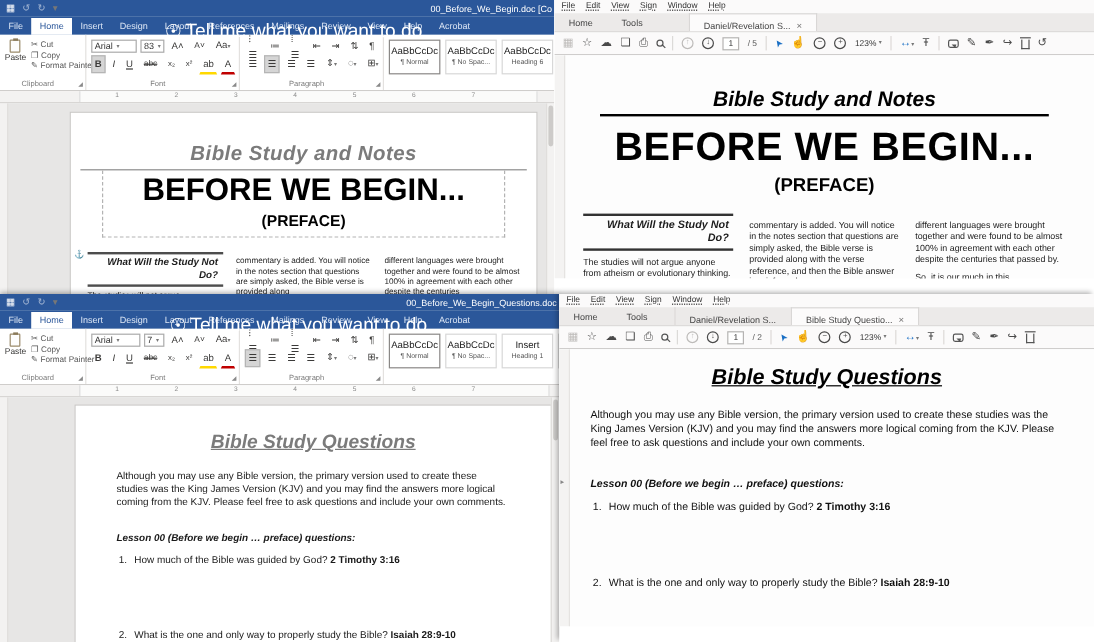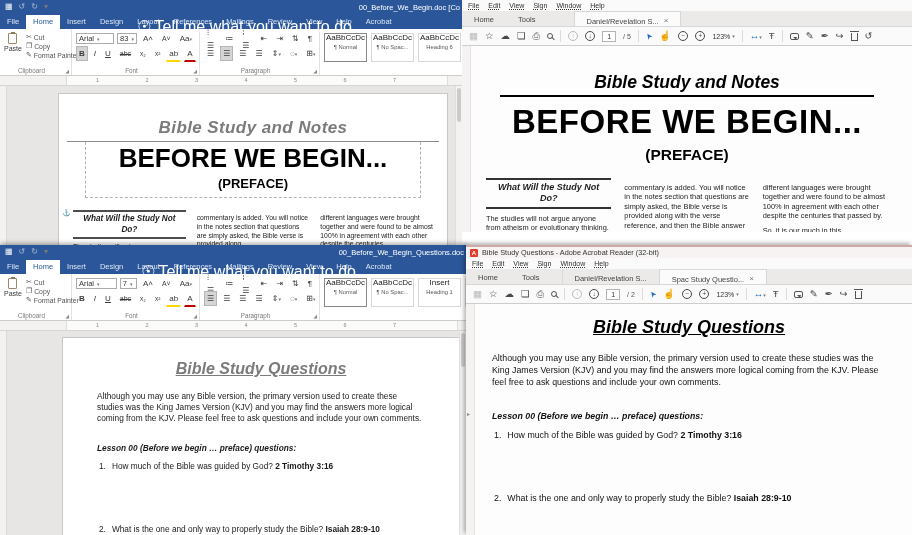--- a/index.html
+++ b/index.html
@@ -32,61 +32,61 @@
   .rbtn.strike{text-decoration:line-through;font-size:7px}
   .caret{font-size:5px;color:#777}
   .combo{border:1px solid #ababab;background:#fff;font-size:7.5px;padding:0 2px;display:flex;align-items:center;gap:3px;height:11px;color:#333}
   .hl{border-bottom:2px solid #ffd800}.fc{border-bottom:2px solid #c00000}
   .paste{width:24px;display:flex;flex-direction:column;align-items:center;gap:1px;font-size:7px;color:#3b3a39;padding-top:2px}
   .clip{width:9px;height:11px;background:#fdfdfd;border:1px solid #9a8a6a;border-radius:1px;position:relative}
   .clip:before{content:"";position:absolute;left:2px;top:-2px;width:4px;height:2px;background:#8a7a5a}
   .smalls{display:flex;flex-direction:column;justify-content:flex-start;gap:1px;padding-top:2px}
   .sitem{display:flex;align-items:center;gap:2px;font-size:6.8px;color:#555;white-space:nowrap}
   .sitem .ic{font-size:7px}
-  .stylebox{width:43px;height:29px;border:1px solid #d8d8d8;display:flex;flex-direction:column;align-items:center;justify-content:flex-start;background:#fff}
+  .stylebox{width:43px;height:29px;border:1px solid #d8d8d8;display:flex;flex-direction:column;align-items:center;justify-content:center;background:#fff}
   .stylebox.active{border-color:#8a8886}
   .sample{font-size:8px;color:#222;line-height:1;white-space:nowrap}
   .sname{font-size:5.8px;color:#555;margin-top:2px;white-space:nowrap}
   .ruler{height:10px;background:#f3f2f1;border-bottom:1px solid #d8d6d4;position:relative}
   .nums{position:absolute;top:1px;display:flex;justify-content:space-between;font-size:5.5px;color:#8a8a8a}
   .rulpage{position:absolute;top:0;bottom:0;background:#fbfbfa;border-left:1px solid #ddd;border-right:1px solid #ddd}
   .w-doc{position:relative;background:#e7e6e5;overflow:hidden}
   .vruler{position:absolute;left:0;top:0;bottom:0;width:7px;background:#f3f2f1;border-right:1px solid #dcdad8}
   .scroll{position:absolute;right:0;top:0;bottom:0;width:7px;background:#f3f2f1;border-left:1px solid #e0dedc}
   .thumb{position:absolute;left:1px;right:1px;top:2px;height:34px;background:#cdcbc9;border-radius:2px}
   .page{position:absolute;background:#fff;border:1px solid #c9c7c5}
 
   
   .wt-header{margin-top:24px;text-align:center;font-size:17px;font-weight:bold;font-style:italic;color:#7b7b7b;letter-spacing:.4px}
   .wt-line{border-top:1px solid #8c8c8c;margin:3px 8px 0}
   .wt-box{margin:0 26px;border:1px dashed #b3b3b3;border-top:none;padding:3px 2px 6px;text-align:center}
   .wt-big{font-size:26px;font-weight:bold;line-height:1.05;color:#000}
   .wt-pref{font-size:13px;font-weight:bold;margin-top:4px;color:#000}
   .cols{display:flex;gap:11px;margin:12px 14px 0;position:relative}
   .col{flex:1;font-size:6.8px;line-height:1.28;color:#1c1c1c}
-  .colhead{border-top:2px solid #4d4d4d;border-bottom:2px solid #4d4d4d;font-weight:bold;font-style:italic;text-align:center;font-size:8.2px;padding:2px 4px;line-height:1.25}
+  .colhead{border-top:2px solid #4d4d4d;border-bottom:2px solid #4d4d4d;font-weight:bold;font-style:italic;text-align:right;font-size:8.2px;padding:2px 4px;line-height:1.25}
   .col p{margin-top:4px}
   .anchor{position:absolute;left:-11px;top:-1px;font-size:7px;color:#5b9bd5}
 
   
   .wb-title{margin-top:22px;text-align:center;font-size:16px;font-weight:bold;font-style:italic;color:#7b7b7b;text-decoration:underline}
   .wb-body{margin:13px 34px 0;font-size:8.3px;line-height:1.33;color:#1a1a1a;max-width:372px}
   .lesson{font-weight:bold;font-style:italic;margin-top:19px}
   .q{margin-top:7px;padding-left:2px}
   .q .qnum{margin-right:6px}
   .q2{margin-top:52px}
 
   
   .a-title{height:13px;background:#f6f3f2;border-top:2px solid #cfa9a5;display:flex;align-items:center;gap:4px;padding:0 4px;font-size:7.3px;color:#333}
   .alogo{width:8px;height:8px;background:#e33e2b;color:#fff;font-size:6px;font-weight:bold;display:flex;align-items:center;justify-content:center;border-radius:1px;flex:none}
   .a-menu{height:11px;display:flex;gap:9px;align-items:center;padding:0 6px;font-size:7px;color:#333;background:#fbfafa}
   .a-menu span{text-decoration:underline dotted 0px;}
   .a-tabs{height:16px;background:#eceae9;display:flex;align-items:stretch;font-size:7.5px;color:#444;border-bottom:1px solid #d9d7d6}
   .atab{padding:4px 12px 0;white-space:nowrap}
-  .dtab{padding:4px 12px 0;white-space:nowrap;border-left:1px solid #dcdad9;display:flex;gap:5px;align-items:center}
+  .dtab{padding:4px 12px 0;white-space:nowrap;border-left:1px solid #dcdad9;display:flex;gap:5px;align-items:flex-end}
   .dtab.active{background:#fcfbfb;border:1px solid #d9d7d6;border-bottom:none}
   .dtab .x{display:none;color:#777;font-size:8px;line-height:1}
   .dtab.active .x{display:inline}
   .a-tools{height:19px;background:#fbfafa;border-bottom:1px solid #cfcdcc;display:flex;align-items:center;gap:7px;padding:0 7px;font-size:9.5px;color:#4a4a4a}
   .a-tools>span{line-height:1}
   .tgap{width:1px;height:12px;background:#dcdad8;flex:none}
   .dim{color:#bdbbb9}
   .blue{color:#1a6fc4}
   .pagebox{border:1px solid #b5b3b2;background:#fff;font-size:7px;padding:0 4px;height:11px;display:flex;align-items:center;color:#333}
   .ofpages{font-size:7px;color:#555;white-space:nowrap}
@@ -515,24 +515,20 @@
           </div>
       </div>
     </div>
     <div class="scroll">
         <div class="thumb"></div>
       </div>
   </div>
 </div>
 
 <div class="win" id="acr-bot">
-  <div class="a-title">
-    <span class="alogo">A</span>
-    <span>Bible Study Questions - Adobe Acrobat Reader (32-bit)</span>
-  </div>
   <div class="a-menu">
 
   <span>File</span>
       <span>Edit</span>
       <span>View</span>
       <span>Sign</span>
       <span>Window</span>
       <span>Help</span>
     </div>
   <div class="a-tabs">
@@ -540,21 +536,21 @@
     <span class="atab">Tools</span>
     <span style="width:10px"></span>
     <span style="display:flex">
 
         <span class="dtab">
           <span>Daniel/Revelation S...</span>
 
         </span>
 
         <span class="dtab active">
-          <span>Spac Study Questio...</span>
+          <span>Bible Study Questio...</span>
           <span class="x">×</span>
         </span>
       </span>
   </div>
   <div class="a-tools">
     <span class="dim">▦</span>
     <span>☆</span>
     <span>☁</span>
     <span>❏</span>
     <span>⎙</span>

